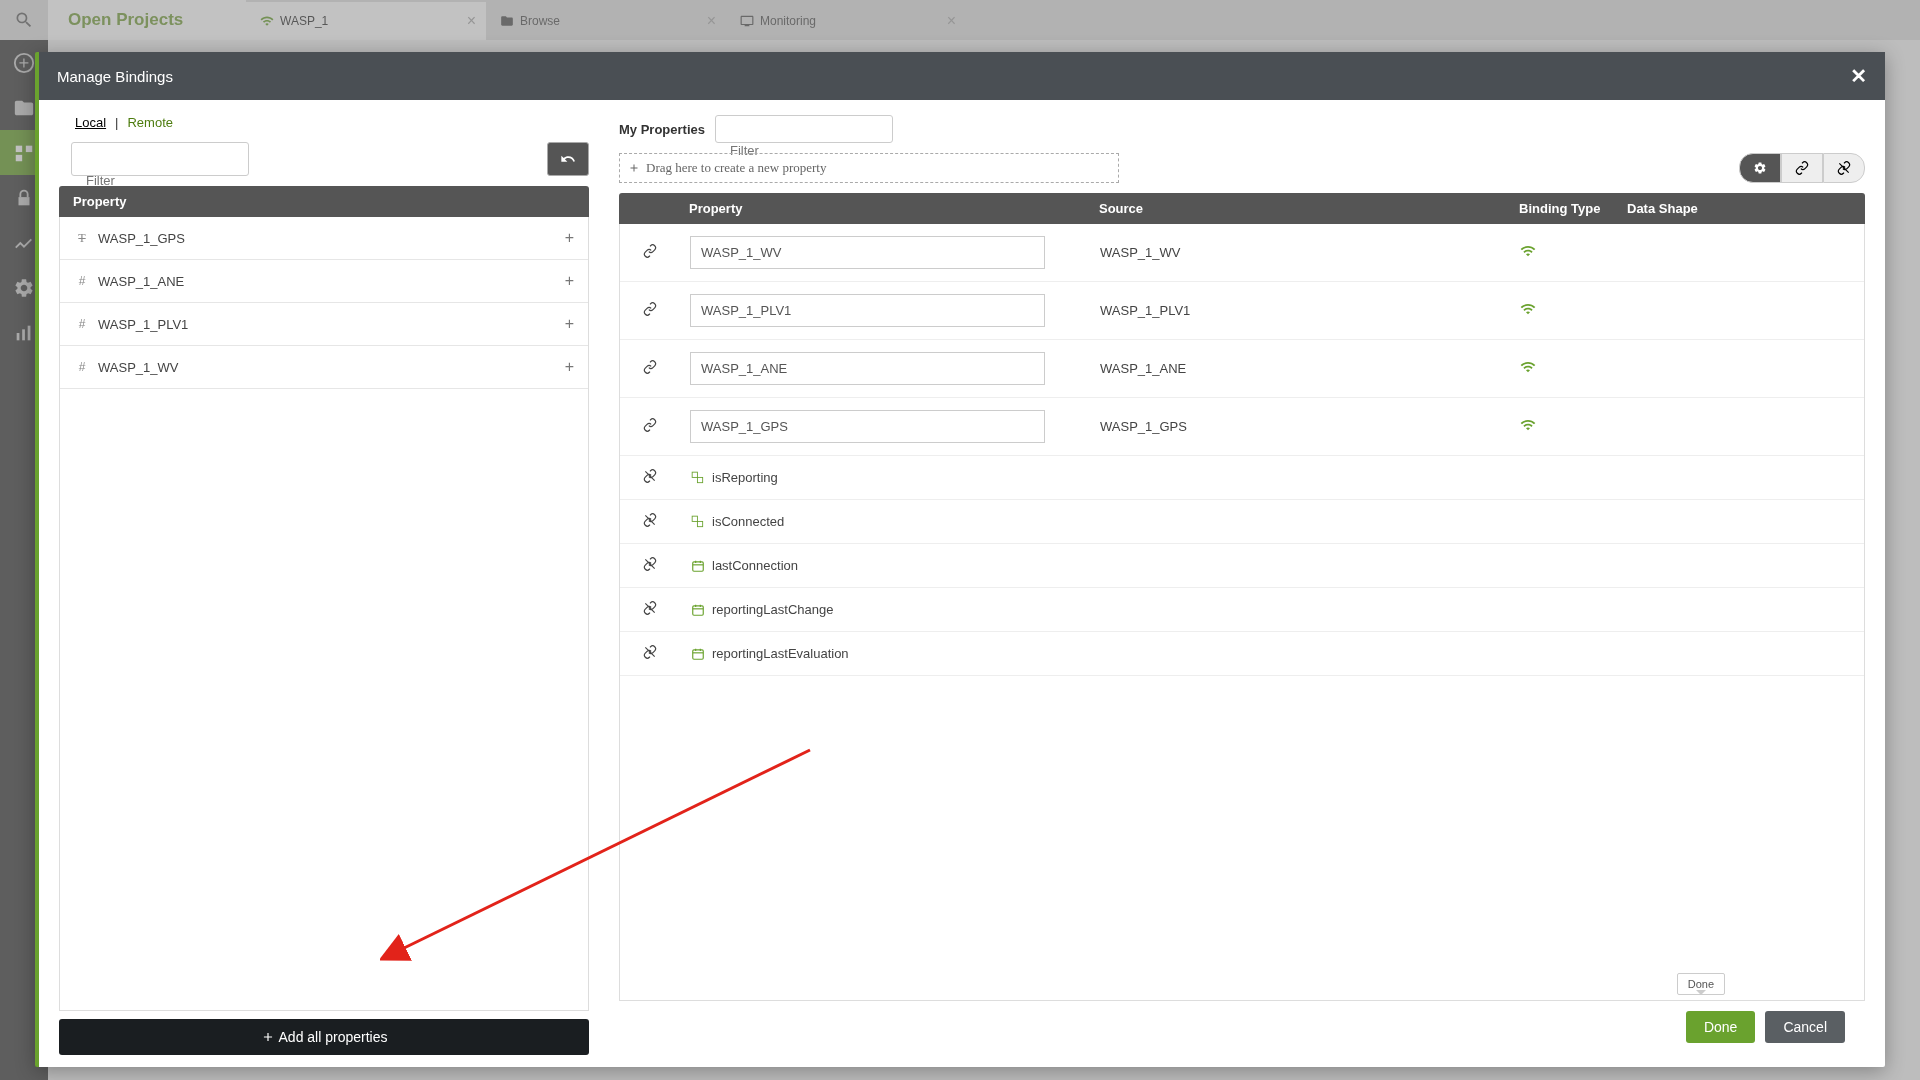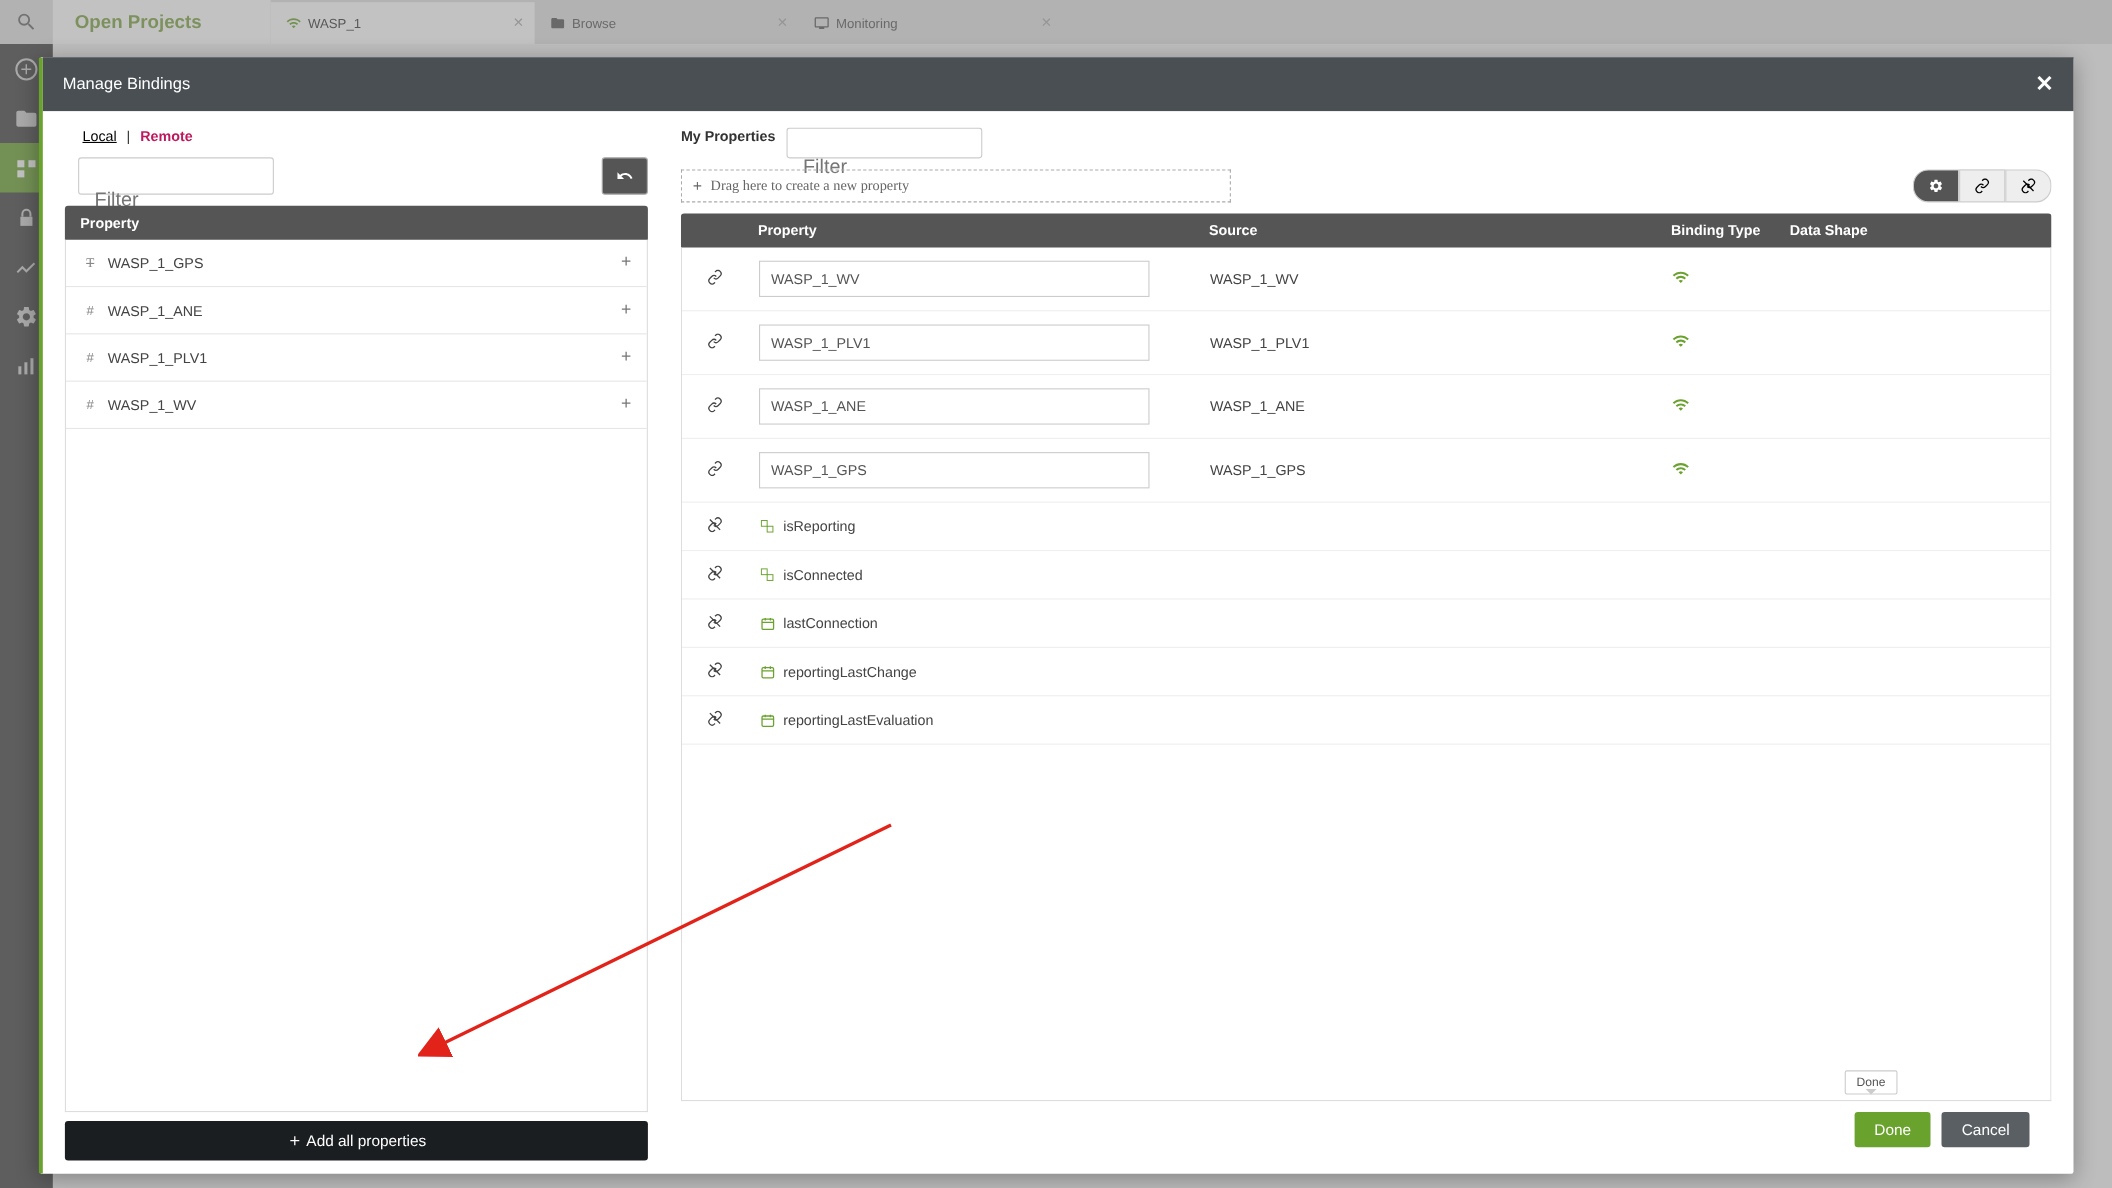--- a/index.html
+++ b/index.html
@@ -26,36 +26,36 @@
 .modal { position:absolute; left:35px; top:52px; right:35px; bottom:13px; background:#fff; border-radius:2px; box-shadow:0 4px 20px rgba(0,0,0,0.3); display:flex; flex-direction:column; border-left:4px solid #6aa22e;}
 .modal-header { background:#4a4f54; color:#fff; padding:12px 18px; font-size:15px; display:flex; justify-content:space-between; align-items:center;}
 .modal-close { cursor:pointer; font-size:20px; font-weight:bold;}
 .modal-body { flex:1; display:flex; gap:30px; padding:15px 20px 12px 20px; overflow:hidden;}
 
 
 .left-panel { width:530px; display:flex; flex-direction:column; }
 .tab-row { display:flex; gap:5px; align-items:center; margin-bottom:12px; padding-left:12px;}
 .tab-link { font-size:13px; color:#000000; text-decoration:underline; cursor:pointer; padding:0 4px;}
 .tab-sep { color:#333;}
-.tab-active { font-weight:bold; color:#be185d; text-decoration:none;}
+.tab-active { font-weight:normal; color:#4d7c0f; text-decoration:none;}
 .filter-row { display:flex; gap:8px; margin-bottom:10px; padding-left:12px; align-items:center;}
 .filter-input { display:flex; align-items:center; border:1px solid #ccc; border-radius:3px; height:34px; padding:0 8px; width:178px; background:#fff;}
-.filter-input input { border:none; outline:none; font-size:18px; flex:1; margin-left:6px; background:transparent;margin-top:42px;}
+.filter-input input { border:none; outline:none; font-size:13px; flex:1; margin-left:6px; background:transparent;margin-top:42px;}
 .refresh-btn { margin-left:auto; width:42px; height:34px; background:#555; border:1px solid #aaa; border-radius:3px; display:flex; align-items:center; justify-content:center; cursor:pointer;}
 .refresh-btn svg { fill:#fff; width:16px; height:16px;}
 .prop-header { background:#555; color:#fff; padding:8px 14px; font-size:13px; font-weight:bold; border-radius:3px 3px 0 0;}
 .prop-list { flex:1; border:1px solid #ddd; border-top:none; overflow:auto;}
 .prop-item { display:flex; align-items:center; padding:12px 14px; border-bottom:1px solid #e6e6e6; font-size:13px; color:#444;}
 .prop-item .picon { width:16px; margin-right:8px; text-align:center; color:#888; font-size:12px;}
 .prop-item .plus { margin-left:auto; color:#777; font-size:16px; cursor:pointer;}
 .add-all-btn { background:#1a1e21; color:#fff; text-align:center; padding:10px; border-radius:3px; font-size:14px; cursor:pointer; display:flex; align-items:center; justify-content:center; gap:4px; margin-top:8px;}
 
 
 .right-panel { flex:1; display:flex; flex-direction:column; overflow:hidden;}
-.rp-top { display:flex; align-items:flex-start; gap:10px; margin-bottom:10px;}
+.rp-top { display:flex; align-items:center; gap:10px; margin-bottom:10px;}
 .rp-label { font-weight:bold; font-size:13px; color:#333;}
 .drag-row { display:flex; align-items:center; gap:8px;font-family:Liberation Serif, serif;}
 .drag-zone { border:1px dashed #aaa; padding:6px 18px 6px 8px; font-size:13px; color:#666; display:flex; align-items:center; gap:6px; width:500px;}
 .tool-buttons { margin-left:auto; display:flex;}
 .tool-btn { width:42px; height:30px; border:1px solid #ccc; background:#eee; display:flex; align-items:center; justify-content:center; cursor:pointer;}
 .tool-btn:first-child{ border-radius:14px 0 0 14px;}
 .tool-btn:last-child{ border-radius:0 14px 14px 0;}
 .tool-btn.dark { background:#555;}
 .tool-btn.dark svg { fill:#fff;}
 .tool-btn svg { width:14px; height:14px; fill:#555;}

